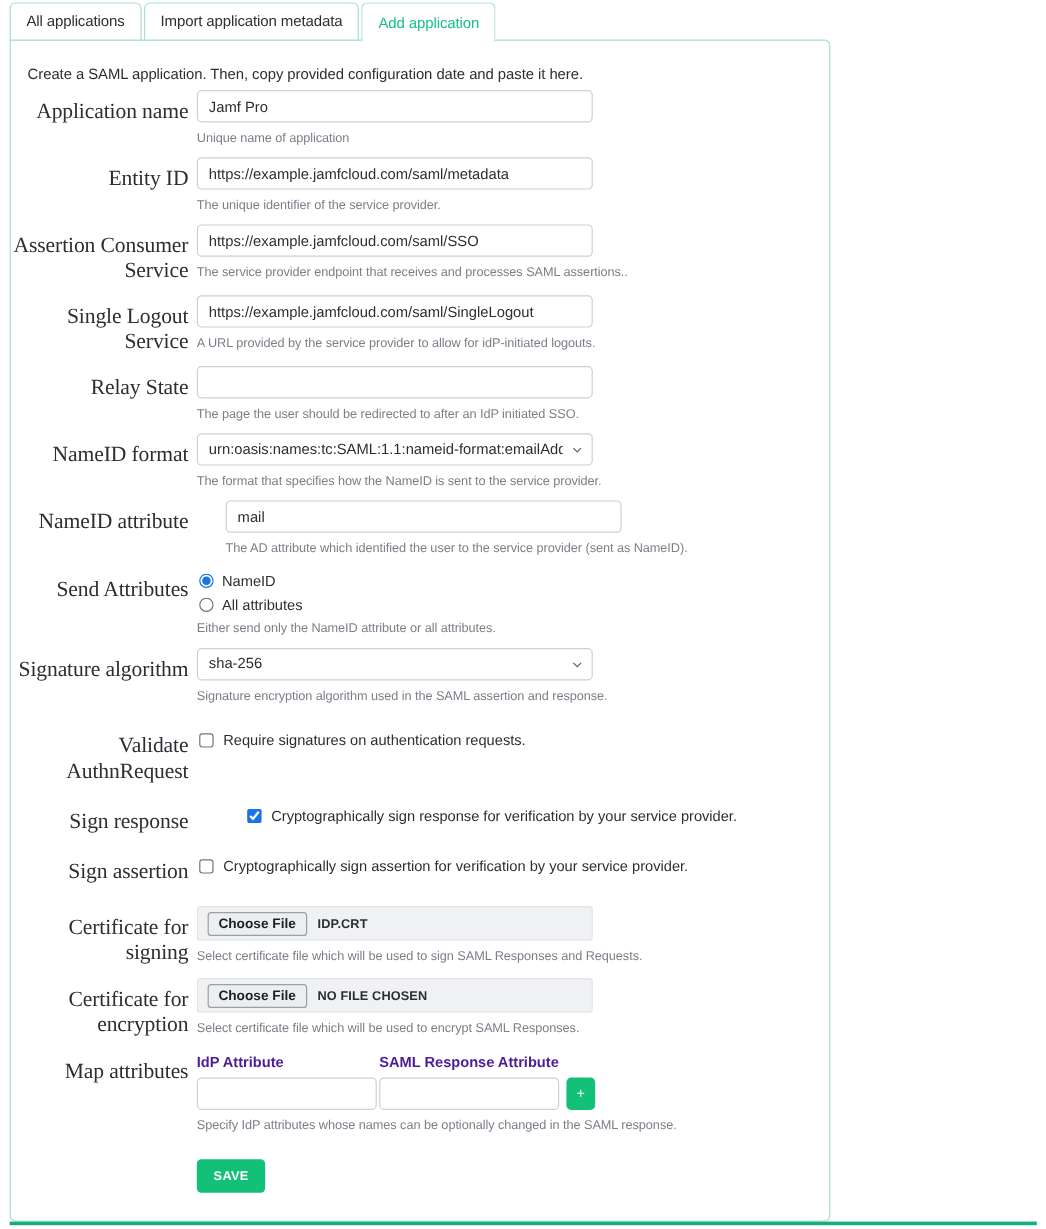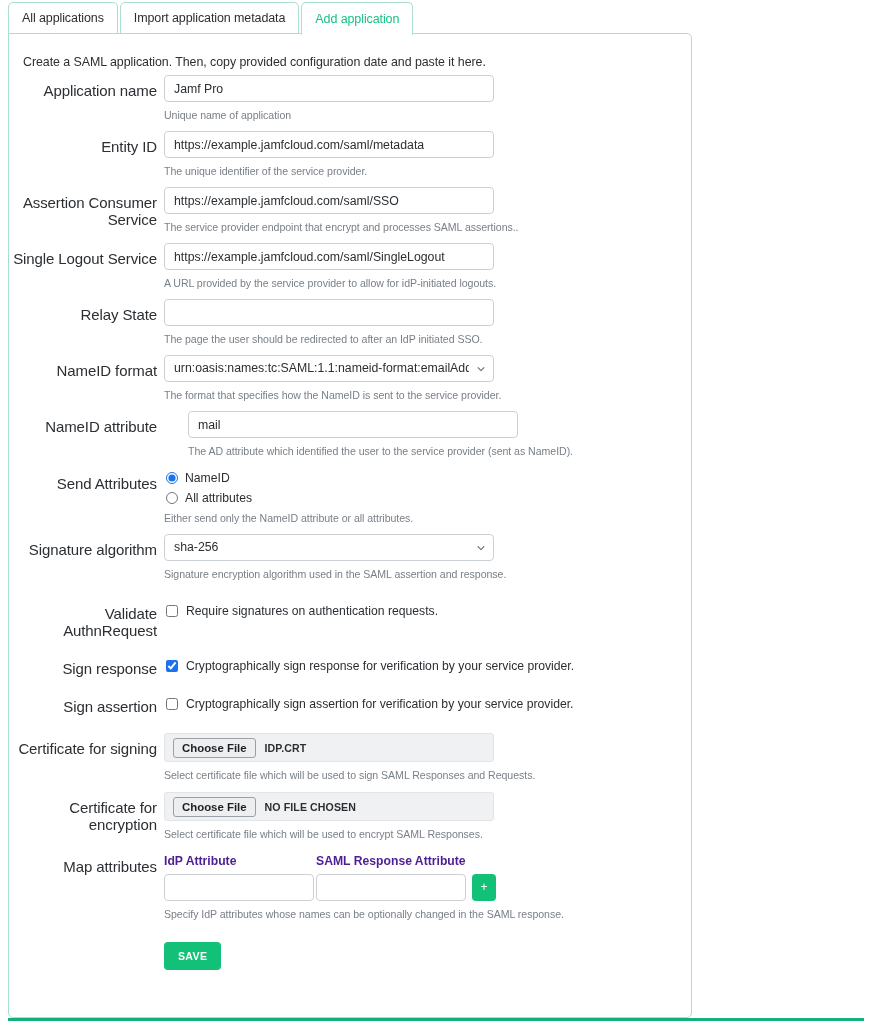--- a/index.html
+++ b/index.html
@@ -96,24 +96,25 @@
   }
   .row {
     position: relative;
     display: flex;
     align-items: flex-start;
   }
   .lbl {
     width: 148px;
     min-width: 148px;
     text-align: right;
-    font-size: 15px;
+    font-size: 18px;
     color: #2b2f33;
     padding-top: 7px;
     letter-spacing: -0.1px;
+    font-family: Liberation Serif, serif;
   }
   .ctrl {
     margin-left: 7px;
     position: relative;
   }
 
   .inp {
     box-sizing: border-box;
     width: 330px;
     height: 27px;
@@ -309,21 +310,21 @@
           <input class="inp" type="text" value="https://example.jamfcloud.com/saml/metadata" style="">
           <div class="hint">The unique identifier of the service provider.</div>
         </div>
       </div>
 
       
       <div class="row" style="margin-bottom:10px;">
         <div class="lbl">Assertion Consumer Service</div>
         <div class="ctrl">
           <input class="inp" type="text" value="https://example.jamfcloud.com/saml/SSO" style="">
-          <div class="hint">The service provider endpoint that encrypt and processes SAML assertions..</div>
+          <div class="hint">The service provider endpoint that receives and processes SAML assertions..</div>
         </div>
       </div>
 
       
       <div class="row" style="margin-bottom:10px;">
         <div class="lbl">Single Logout Service</div>
         <div class="ctrl">
           <input class="inp" type="text" value="https://example.jamfcloud.com/saml/SingleLogout" style="">
           <div class="hint">A URL provided by the service provider to allow for idP-initiated logouts.</div>
         </div>
@@ -404,21 +405,21 @@
         <div class="lbl">Validate AuthnRequest</div>
         <div class="ctrl">
           <label class="chk-row">
             <input type="checkbox" style="">
             <span class="chk-lbl">Require signatures on authentication requests.</span>
           </label>
         </div>
       </div>
 
       
-      <div class="row" style="margin-bottom:14px;">
+      <div class="row" style="margin-bottom:14px;gap:40px;">
         <div class="lbl">Sign response</div>
         <div class="ctrl">
           <label class="chk-row">
             <input type="checkbox" checked="" style="">
             <span class="chk-lbl">Cryptographically sign response for verification by your service provider.</span>
           </label>
         </div>
       </div>
 
       

